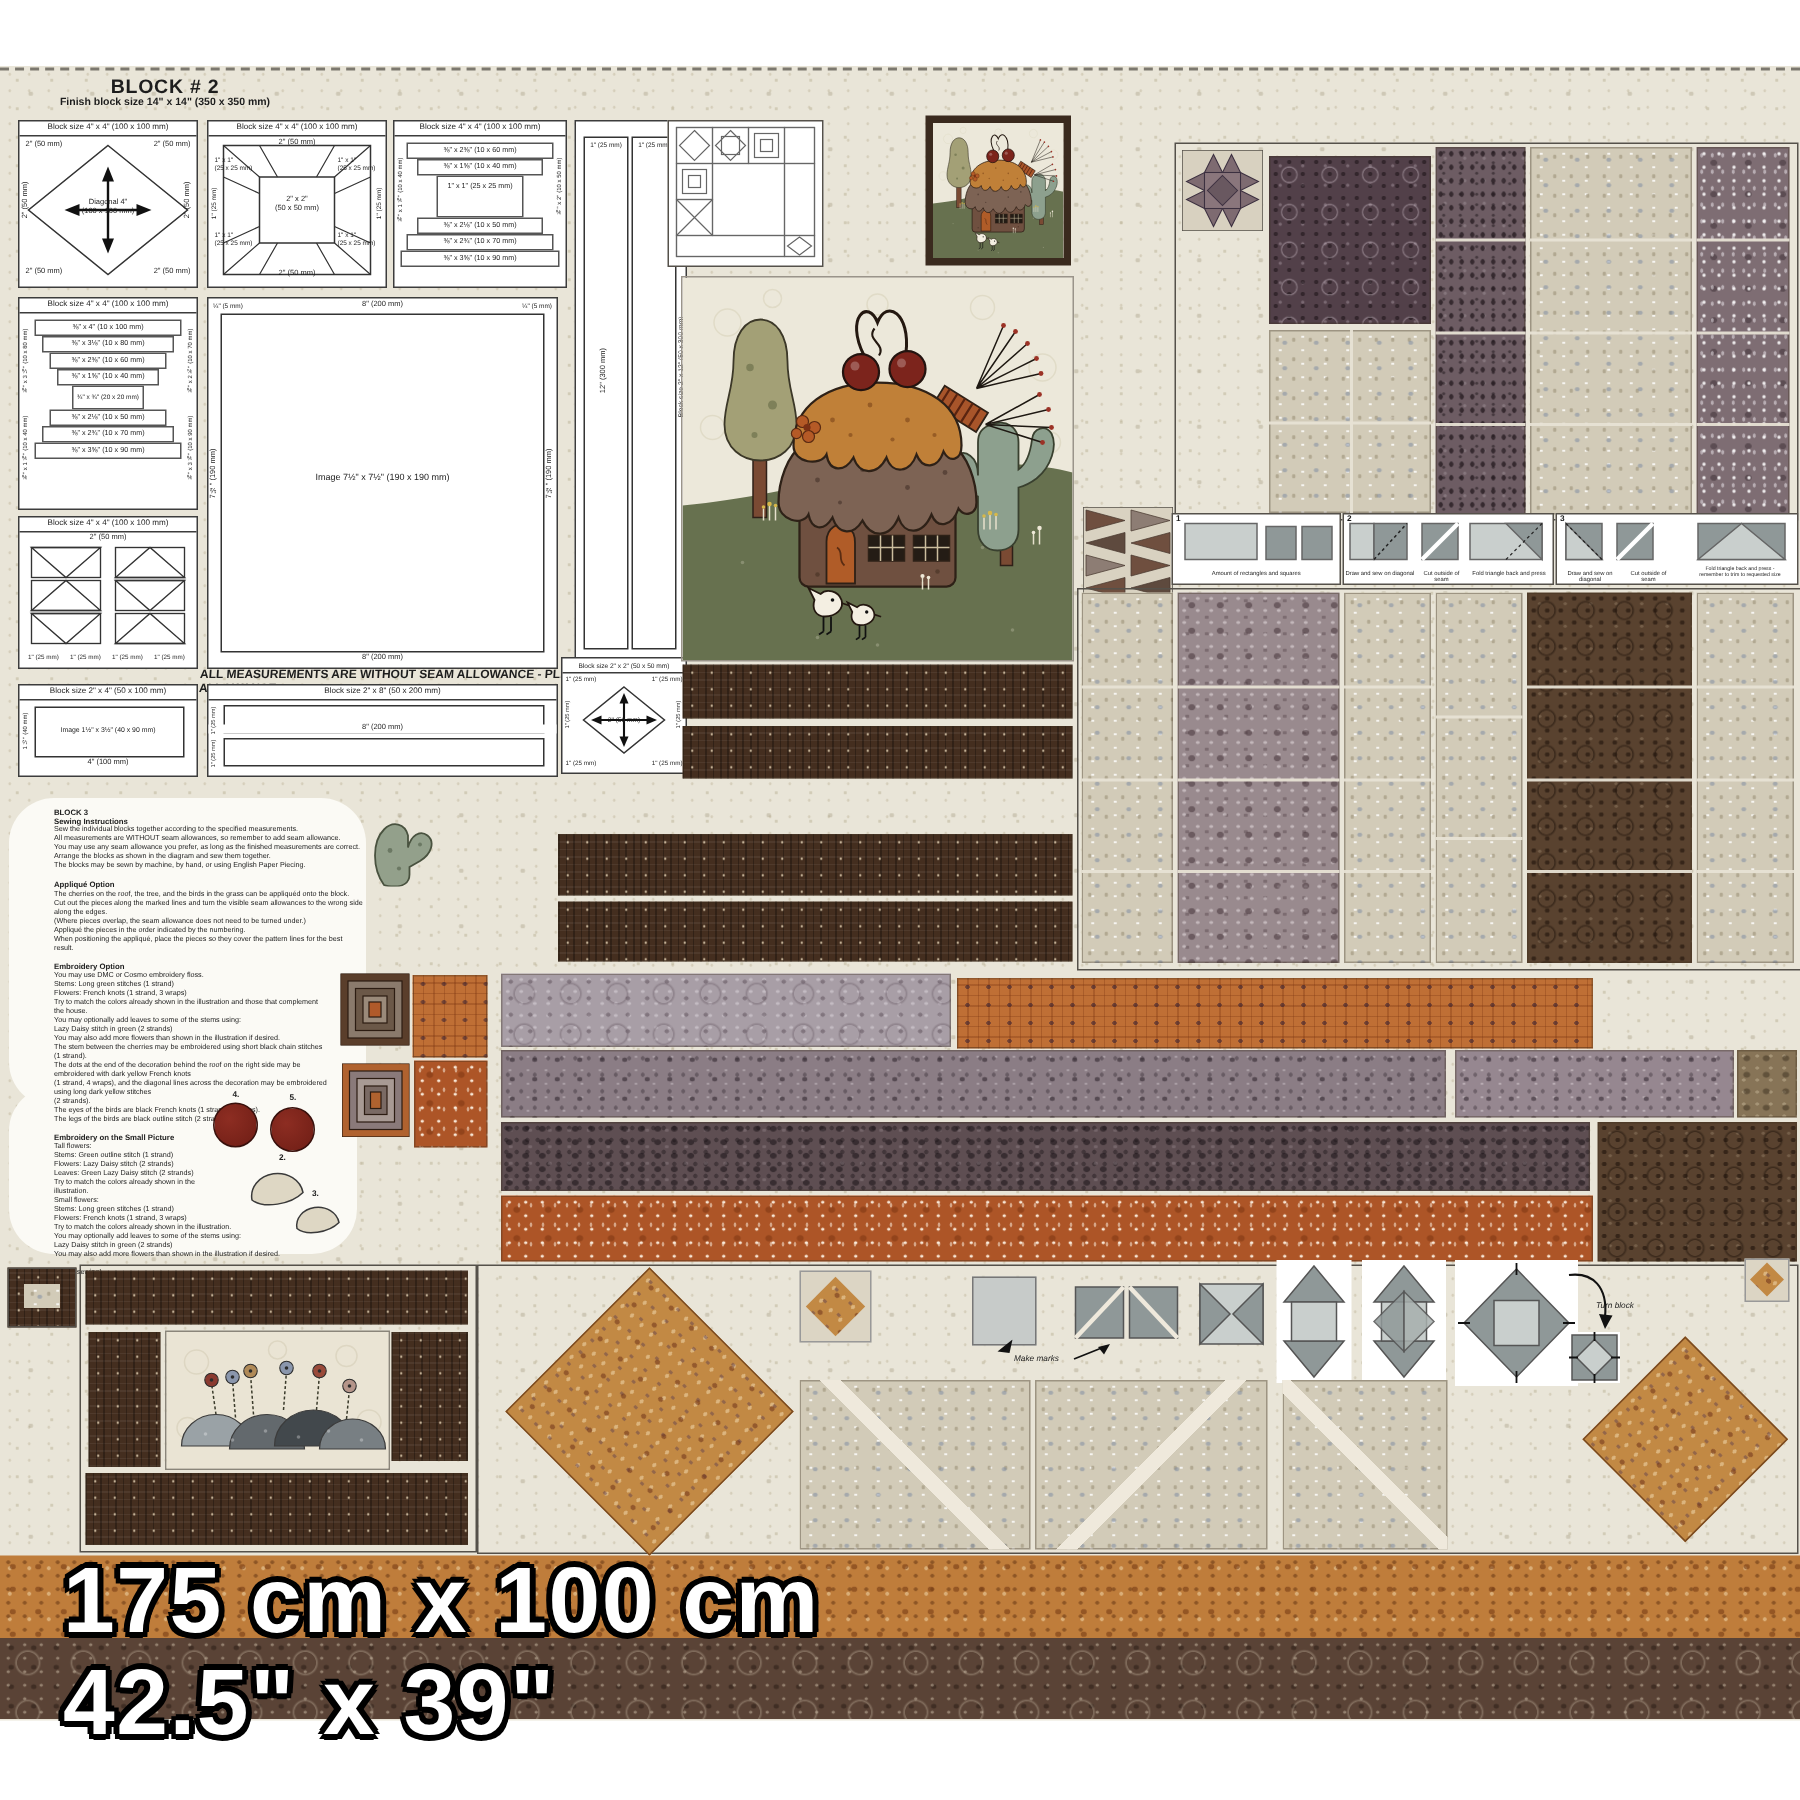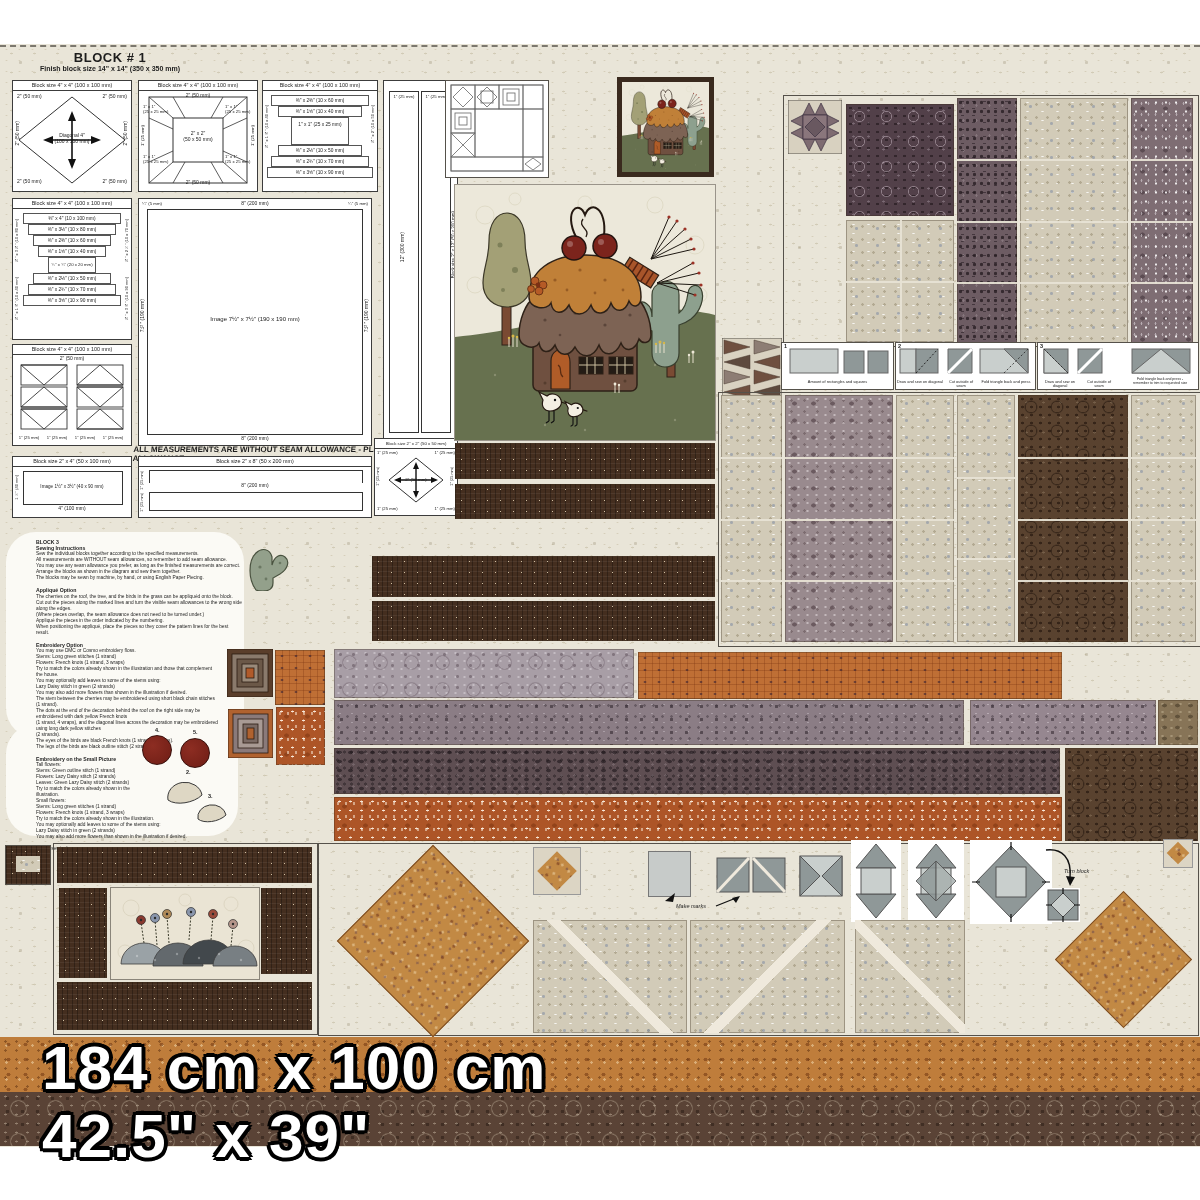--- a/index.html
+++ b/index.html
@@ -173,21 +173,21 @@
           <circle cx="160" cy="199" r="1.4"></circle>
           <circle cx="164" cy="200" r="1.2"></circle>
         </g>
     </symbol>
   </svg>
 
   <div class="abs speck" style="left:0;top:44px;width:1200px;height:1103px"></div>
   <div class="stitch" style="top:45px"></div>
   <div class="stitch" style="top:1144px"></div>
 
-  <div class="abs ctr" style="left:20px;top:50px;width:180px;font-weight:bold;font-size:13px;letter-spacing:.5px">BLOCK # 1</div>
+  <div class="abs ctr" style="left:20px;top:50px;width:180px;font-weight:bold;font-size:13px;letter-spacing:.5px">BLOCK # 2</div>
   <div class="abs ctr" style="left:0;top:65px;width:220px;font-weight:bold;font-size:7px">Finish block size 14" x 14"  (350 x 350 mm)</div>
 
   <div class="pbox" style="left:12px;top:80px;width:118px;height:110px">
     <div class="hd">Block size 4" x 4"   (100 x 100 mm)</div>
     <svg style="position:absolute;left:0;top:10px" width="118" height="98" viewBox="0 0 118 98">
       <polygon points="59,6 112,49 59,92 6,49" fill="none" stroke="#333" stroke-width="1"></polygon>
       <g stroke="#111" stroke-width="1.6">
           <path d="M59,28 V70 M38,49 H80"></path>
         </g>
       <g fill="#111">
@@ -753,16 +753,16 @@
       <div class="dband45"></div>
     </div>
   <div class="abs" style="left:1163px;top:839px;width:28px;height:27px;background:#dcd5c4;border:1px solid #999">
     <div class="abs rot45 fab-orangediam" style="left:6px;top:5px;width:16px;height:16px"></div>
   </div>
   <div class="abs rot45 fab-orangediam" style="left:1075px;top:911px;width:95px;height:95px;border:1px solid #7a4a20"></div>
 
   <div class="fab fab-caramel" style="left:0;top:1037px;width:1200px;height:55px;box-shadow:none"></div>
   <div class="fab fab-brownbottom" style="left:0;top:1092px;width:1200px;height:54px;box-shadow:none"></div>
 
-  <div class="bigsize" style="left:42px;top:1032px">184 cm x 100 cm</div>
+  <div class="bigsize" style="left:42px;top:1032px">175 cm x 100 cm</div>
   <div class="bigsize" style="left:42px;top:1100px">42.5" x 39"</div>
 
 </div>
 
 </body></html>

